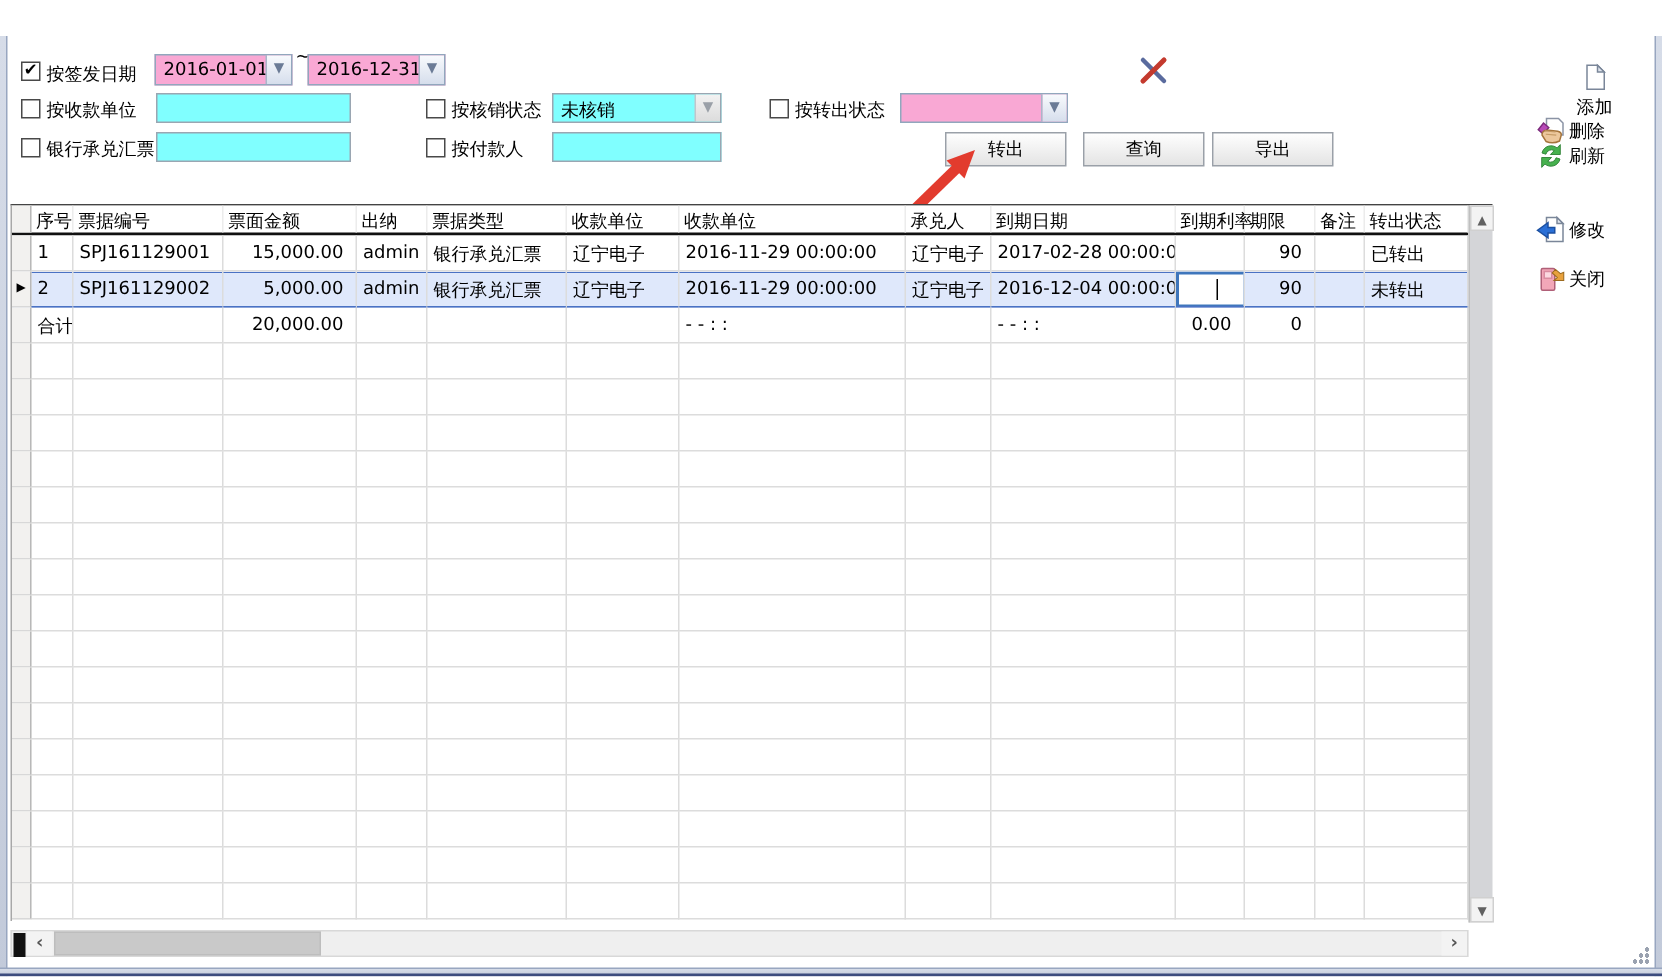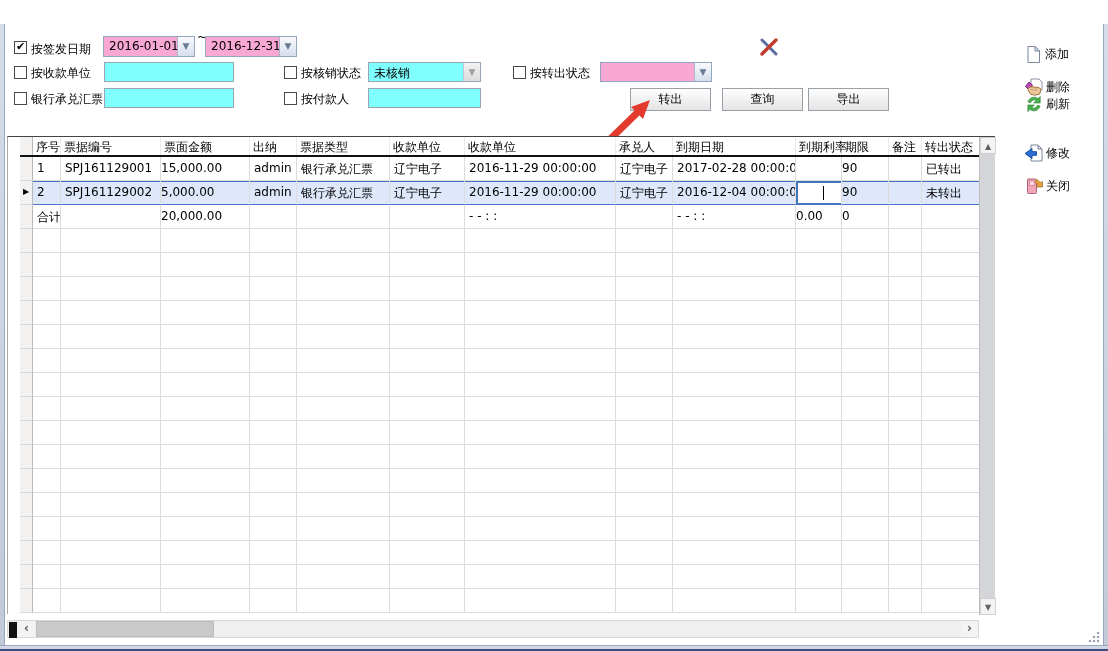--- a/index.html
+++ b/index.html
@@ -56,33 +56,33 @@
   #annotation-arrow { position:absolute; left:592px; top:96px; pointer-events:none; }
 
   
   .sbtn { position:absolute; left:1024px; width:78px; height:24px; display:flex; align-items:center; gap:2px; cursor:pointer; }
   .sbtn .lbl { font-size:12px; color:#000; white-space:nowrap; }
   .sbtn svg { flex:0 0 auto; }
 
   
   #grid { position:absolute; left:7px; top:136px; width:988px; height:478px; background:#fff;
     border-top:1px solid #444; border-left:1px solid #a8a8a8; }
-  #grid-content { position:absolute; left:0; top:0; right:16px; bottom:0; overflow:hidden;margin-left:12px; }
+  #grid-content { position:absolute; left:0; top:0; right:16px; bottom:0; overflow:hidden; }
   #grid-header { display:flex; height:20px; border-bottom:2px solid #111; background:#fff; }
   .hcell { font-size:12px; color:#000; padding:2px 0 0 3px; white-space:nowrap; overflow:visible;
     border-right:1px solid #ececec; }
   .icell { width:13px; background:#f2f1ef; border-right:1px solid #b8b8b8; border-bottom:1px solid #d8d8d8;
     font-size:8px; color:#000; text-align:center; line-height:22px; flex:0 0 13px; }
   #grid-header .icell { border-bottom:none; }
   .grow { display:flex; height:24px; background:#fff; }
   .grow.sel { background:#dfe8fb; box-shadow:inset 0 1px 0 #4a72c4, inset 0 -1px 0 #4a72c4, inset 1px 0 0 #4a72c4; }
   .grow.sel .gcell { border-bottom-color:#4a72c4; background:transparent; }
   .gcell { font-size:12px; color:#000; padding:4px 0 0 4px; white-space:nowrap; overflow:hidden;
     border-right:1px solid #dcdcdc; border-bottom:1px solid #dcdcdc; position:relative; }
-  .gcell.r { padding-right:8px; padding-left:0; }
+  .gcell.r { text-align:right; padding-right:8px; padding-left:0; }
   .editbox { position:absolute; left:0; top:0; width:calc(100% + 2px); height:24px; background:#fff;
     border:2px solid #3f76bc; }
   .editbox .caret { position:absolute; left:58%; top:3px; width:1px; height:14px; background:#000; }
 
   
   #vscroll { position:absolute; right:0; top:0; width:16px; height:478px; background:#d4d5d8; border-left:1px solid #bfbfbf; }
   .varrow { position:absolute; left:0; width:16px; height:17px; background:#f3f3f3; color:#616161;
     font-size:8px; text-align:center; line-height:17px; border:1px solid #d0d0d0; }
   #vscroll-up { top:0; }
   #vscroll-down { bottom:0; }
@@ -155,21 +155,21 @@
   <div class="abtn" style="left:630px;top:88px">转出</div>
   <div class="abtn" style="left:722px;top:88px">查询</div>
   <div class="abtn" style="left:808px;top:88px">导出</div>
 
   <svg id="annotation-arrow" width="70" height="58" viewBox="0 0 70 58">
     <line x1="8" y1="53" x2="46" y2="16" stroke="#e23b2e" stroke-width="7"></line>
     <polygon points="58,4 51,23 39,11" fill="#e23b2e"></polygon>
   </svg>
 
   <div id="side-panel">
-      <div class="sbtn" style="top: 42px;">
+      <div class="sbtn" style="top: 42px; flex-direction: column;">
   <svg width="19" height="19" viewBox="0 0 19 19">
     <path d="M4 1.5h7l4.5 4.5v11.5H4z" fill="#fff" stroke="#7a8699"></path>
     <path d="M11 1.5l4.5 4.5H11z" fill="#dfe5ee" stroke="#7a8699"></path>
   </svg>
 <span class="lbl">添加</span>
       </div>
       <div class="sbtn" style="top: 75px;">
   <svg width="20" height="20" viewBox="0 0 20 20">
     <path d="M7 2h8l3 3v8H7z" fill="#fff" stroke="#8a93a5"></path>
     <path d="M1.5 9.5l3.5-4.5 3.5 3-3.5 4.5z" fill="#b84ab8" stroke="#7c2a7c"></path>

